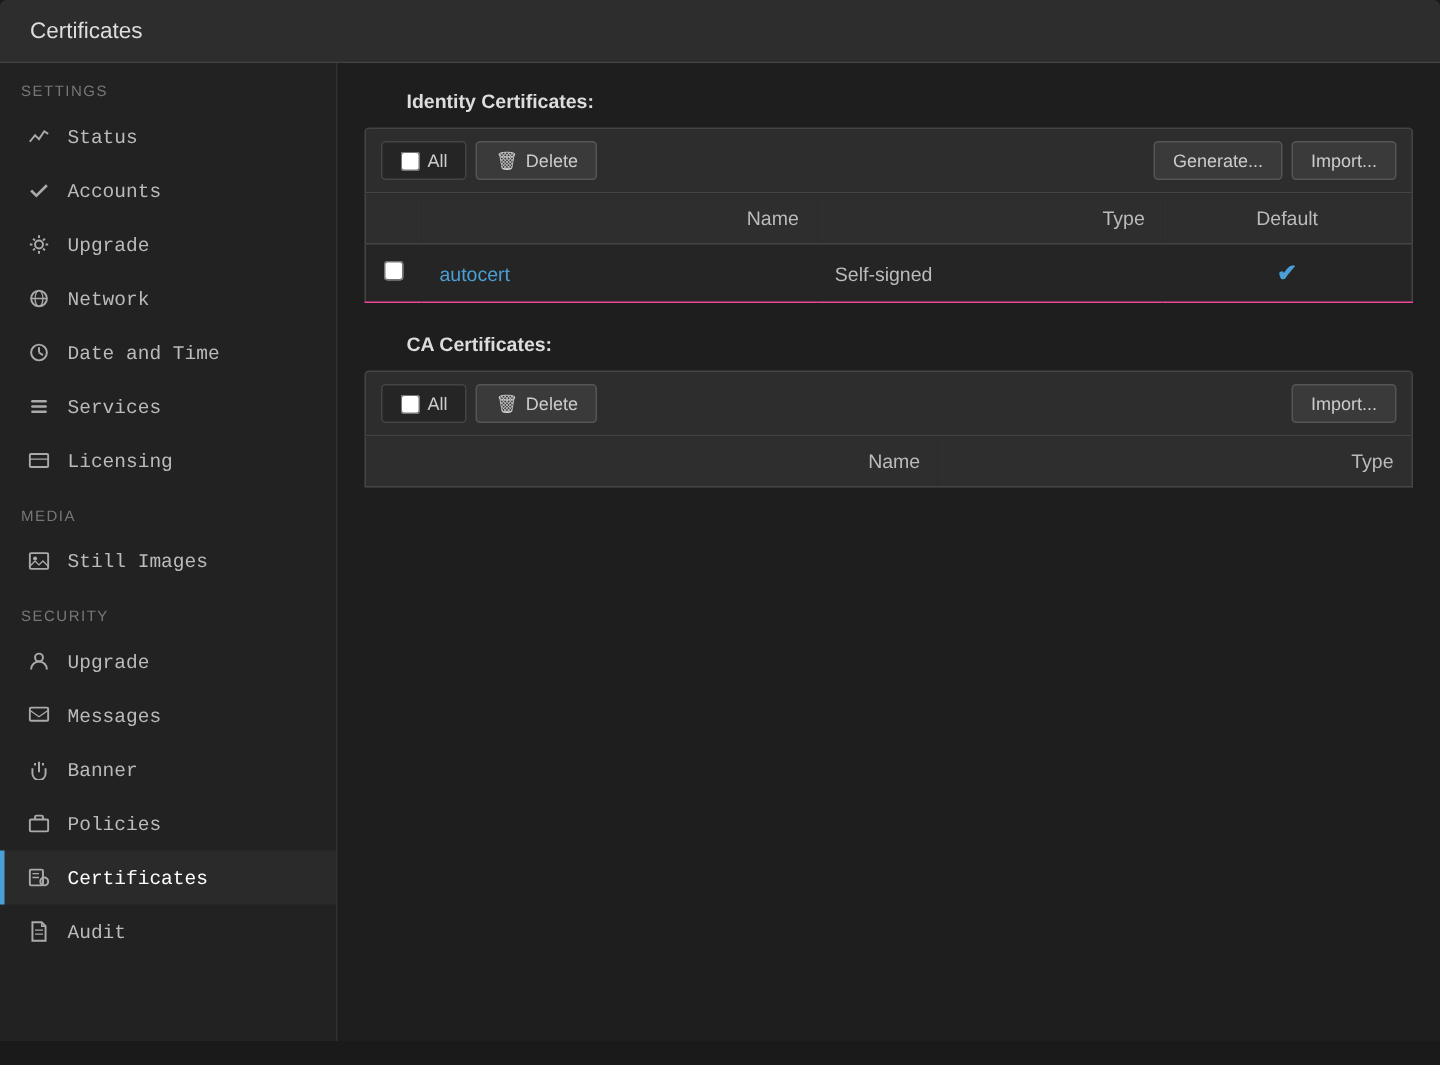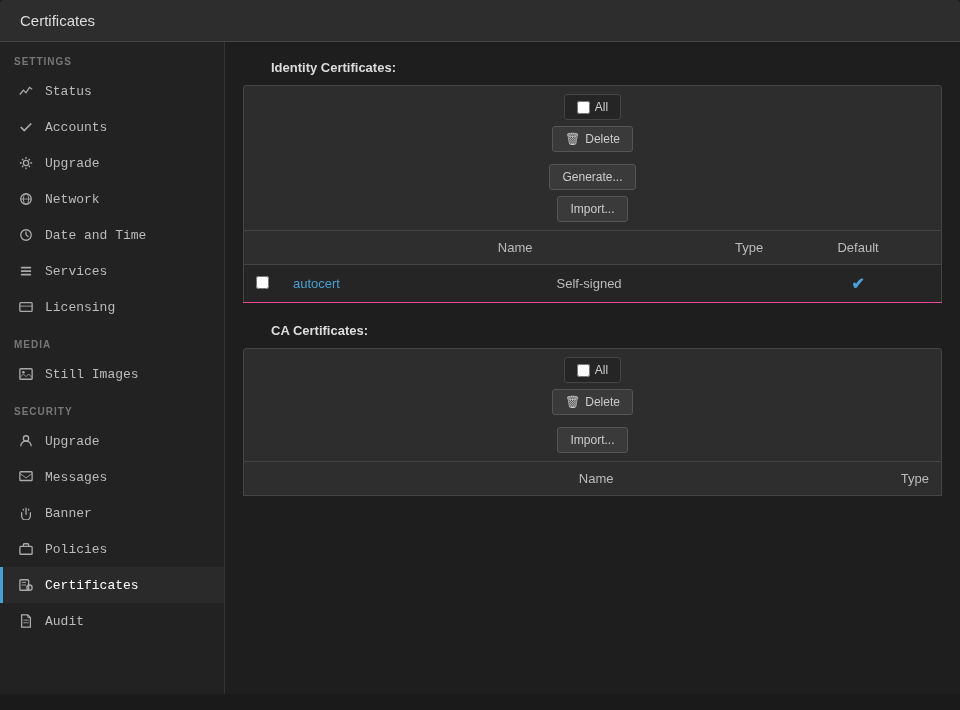--- a/index.html
+++ b/index.html
@@ -36,21 +36,21 @@
       width: 225px;
       background: #222;
       border-right: 1px solid #333;
       overflow-y: auto;
       flex-shrink: 0;
     }
 
     .sidebar-section-label {
       color: #777;
       font-size: 10px;
-      font-weight: bold;
+      font-weight: normal;
       letter-spacing: 1px;
       padding: 14px 14px 6px 14px;
       text-transform: uppercase;
     }
 
     .sidebar-item {
       display: flex;
       align-items: center;
       padding: 9px 14px;
       cursor: pointer;
@@ -96,21 +96,20 @@
     
     .toolbar {
       background: #2d2d2d;
       border: 1px solid #444;
       padding: 8px 10px;
       display: flex;
       align-items: center;
       gap: 6px;
       margin-bottom: 0;
       border-radius: 3px 3px 0 0;
-      flex-direction: column;
     }
 
     .btn {
       background: #3a3a3a;
       border: 1px solid #555;
       color: #ccc;
       padding: 5px 12px;
       cursor: pointer;
       border-radius: 3px;
       font-size: 12px;

